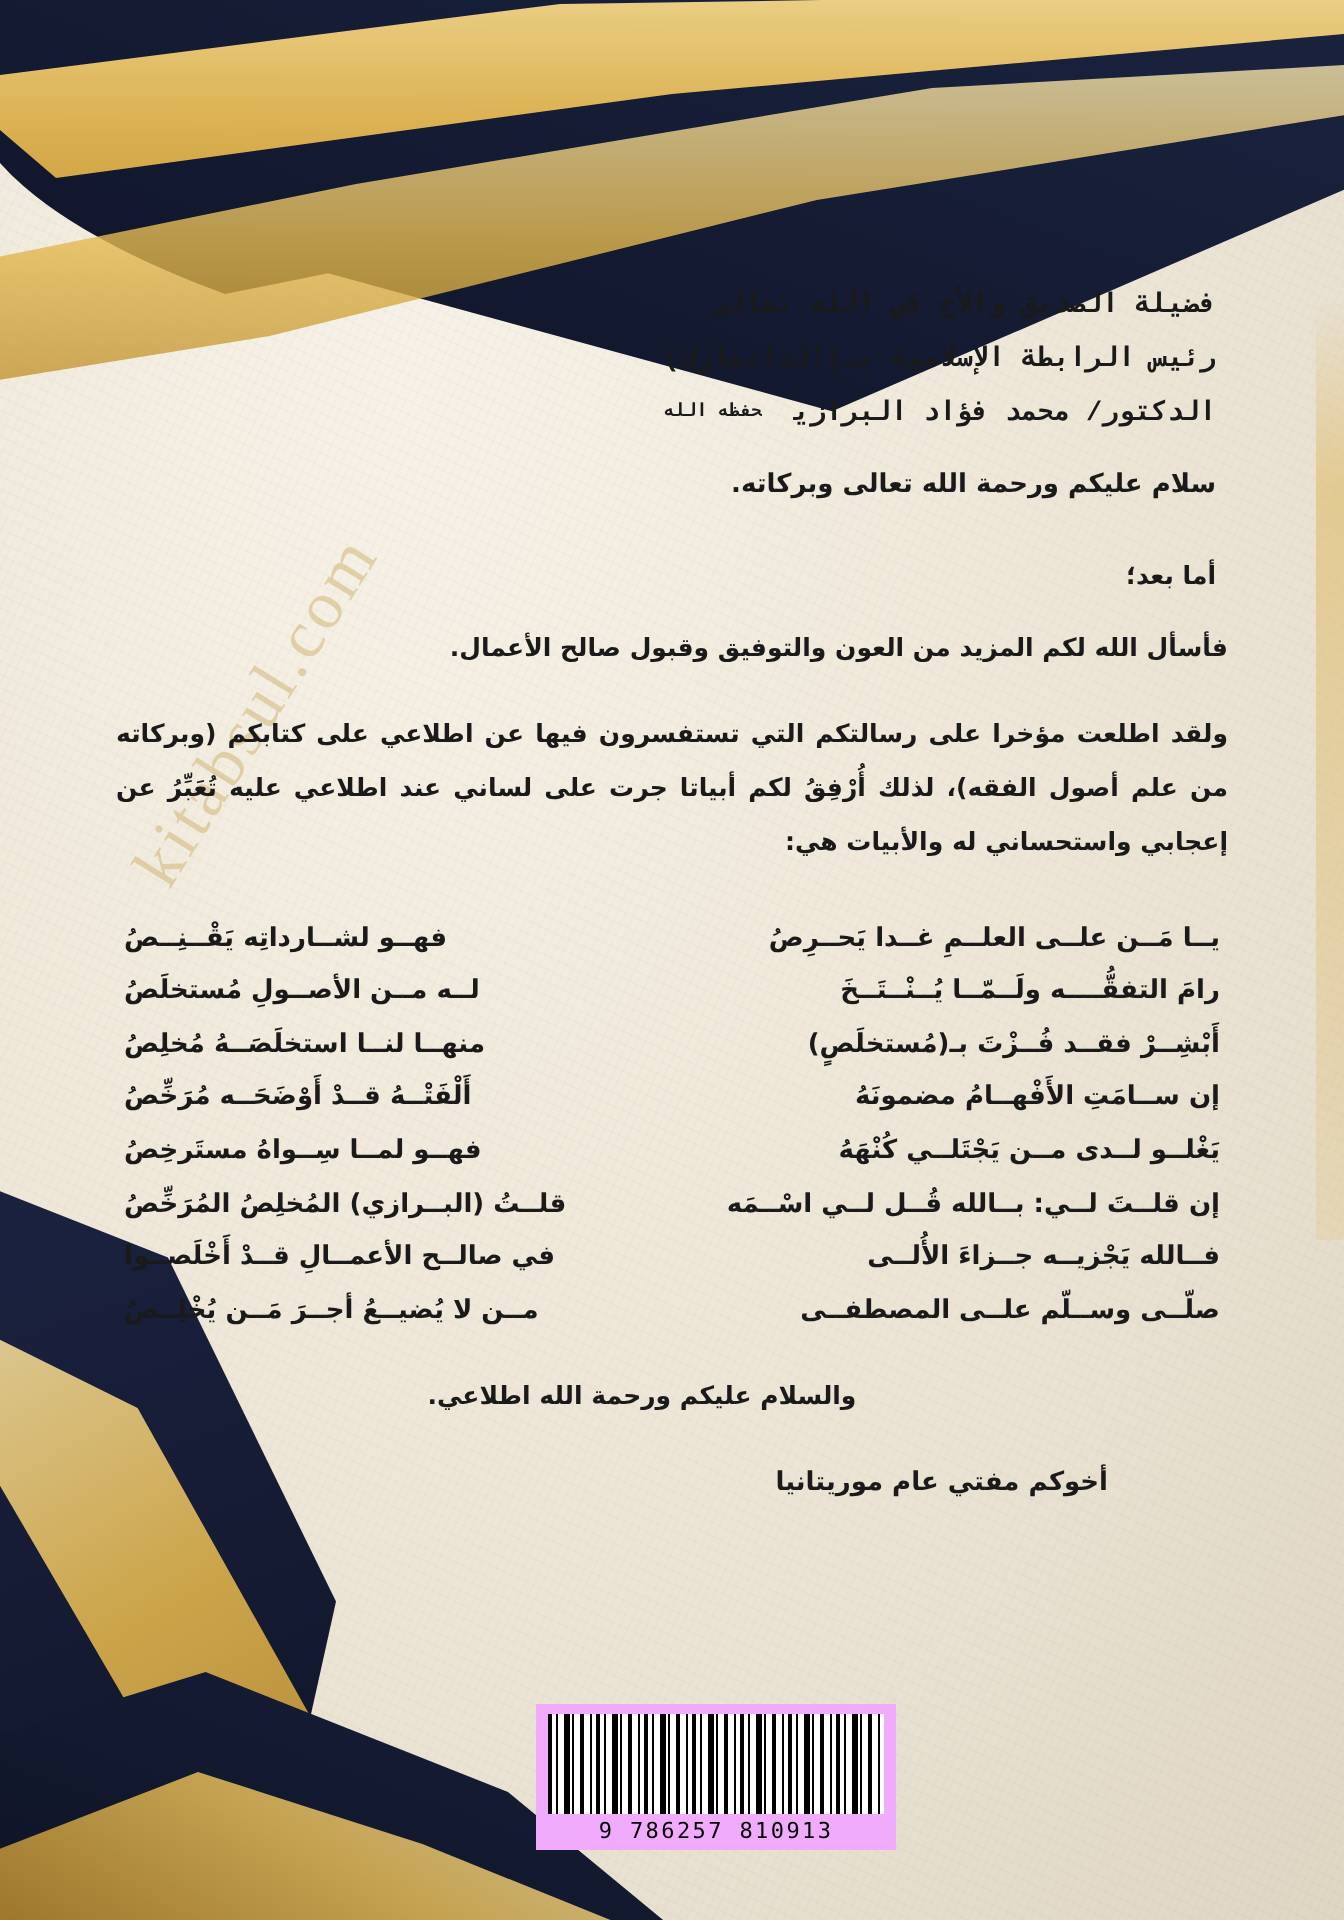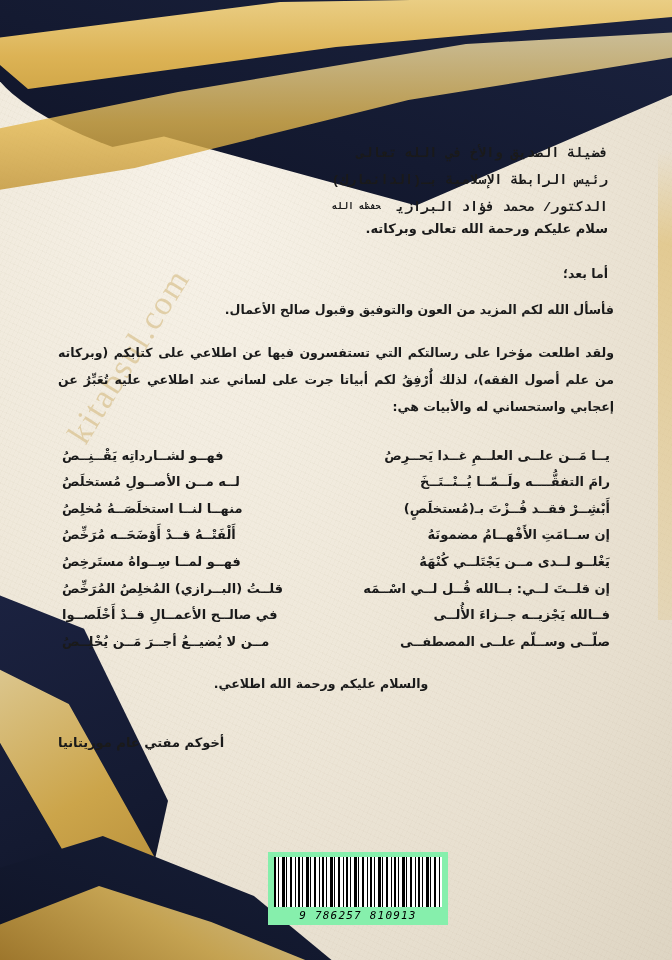--- a/index.html
+++ b/index.html
@@ -134,20 +134,21 @@
   .addressee div { white-space: nowrap; font-family: Liberation Mono, monospace; }
   .hafizah {
     font-size: 9px;
     font-weight: bold;
     padding: 0 16px;
     vertical-align: 2px;
   }
   .greeting {
     font-size: 13px;
     font-weight: bold;
+    margin-top: 14px;
     padding-right: 6px;
   }
   .ammabad {
     font-size: 12.5px;
     font-weight: bold;
     margin-top: 30px;
     padding-right: 6px;
   }
   .para {
     font-size: 12.5px;
@@ -177,37 +178,36 @@
   .poem td.second { width: 50%; text-align: left; padding-left: 4px; margin-top: 12px; }
 
   .salam-end {
     font-size: 12.5px;
     font-weight: bold;
     margin-top: 20px;
     text-align: center;
     padding-right: 30px;
   }
   .signature {
-    margin-top: 40px;
+    margin-top: 25px;
     font-size: 13px;
     font-weight: bold;
     line-height: 1.9;
-    text-align: left;
+    text-align: right;
     padding-right: 60px;
   }
 
   
   .barcode-wrap {
     position: absolute;
     left: 268px;
     top: 852px;
     width: 168px;
-    background: #86efac;
+    background: #f0abfc;
     padding: 5px 6px 2px 6px;
-    font-style: italic;
   }
   .bars {
     height: 50px;
     width: 100%;
     background-repeat: repeat-x;
     background-image:
       repeating-linear-gradient(90deg,
         #000 0px, #000 2px, #fff 2px, #fff 4px,
         #000 4px, #000 5px, #fff 5px, #fff 8px,
         #000 8px, #000 11px, #fff 11px, #fff 12px,

